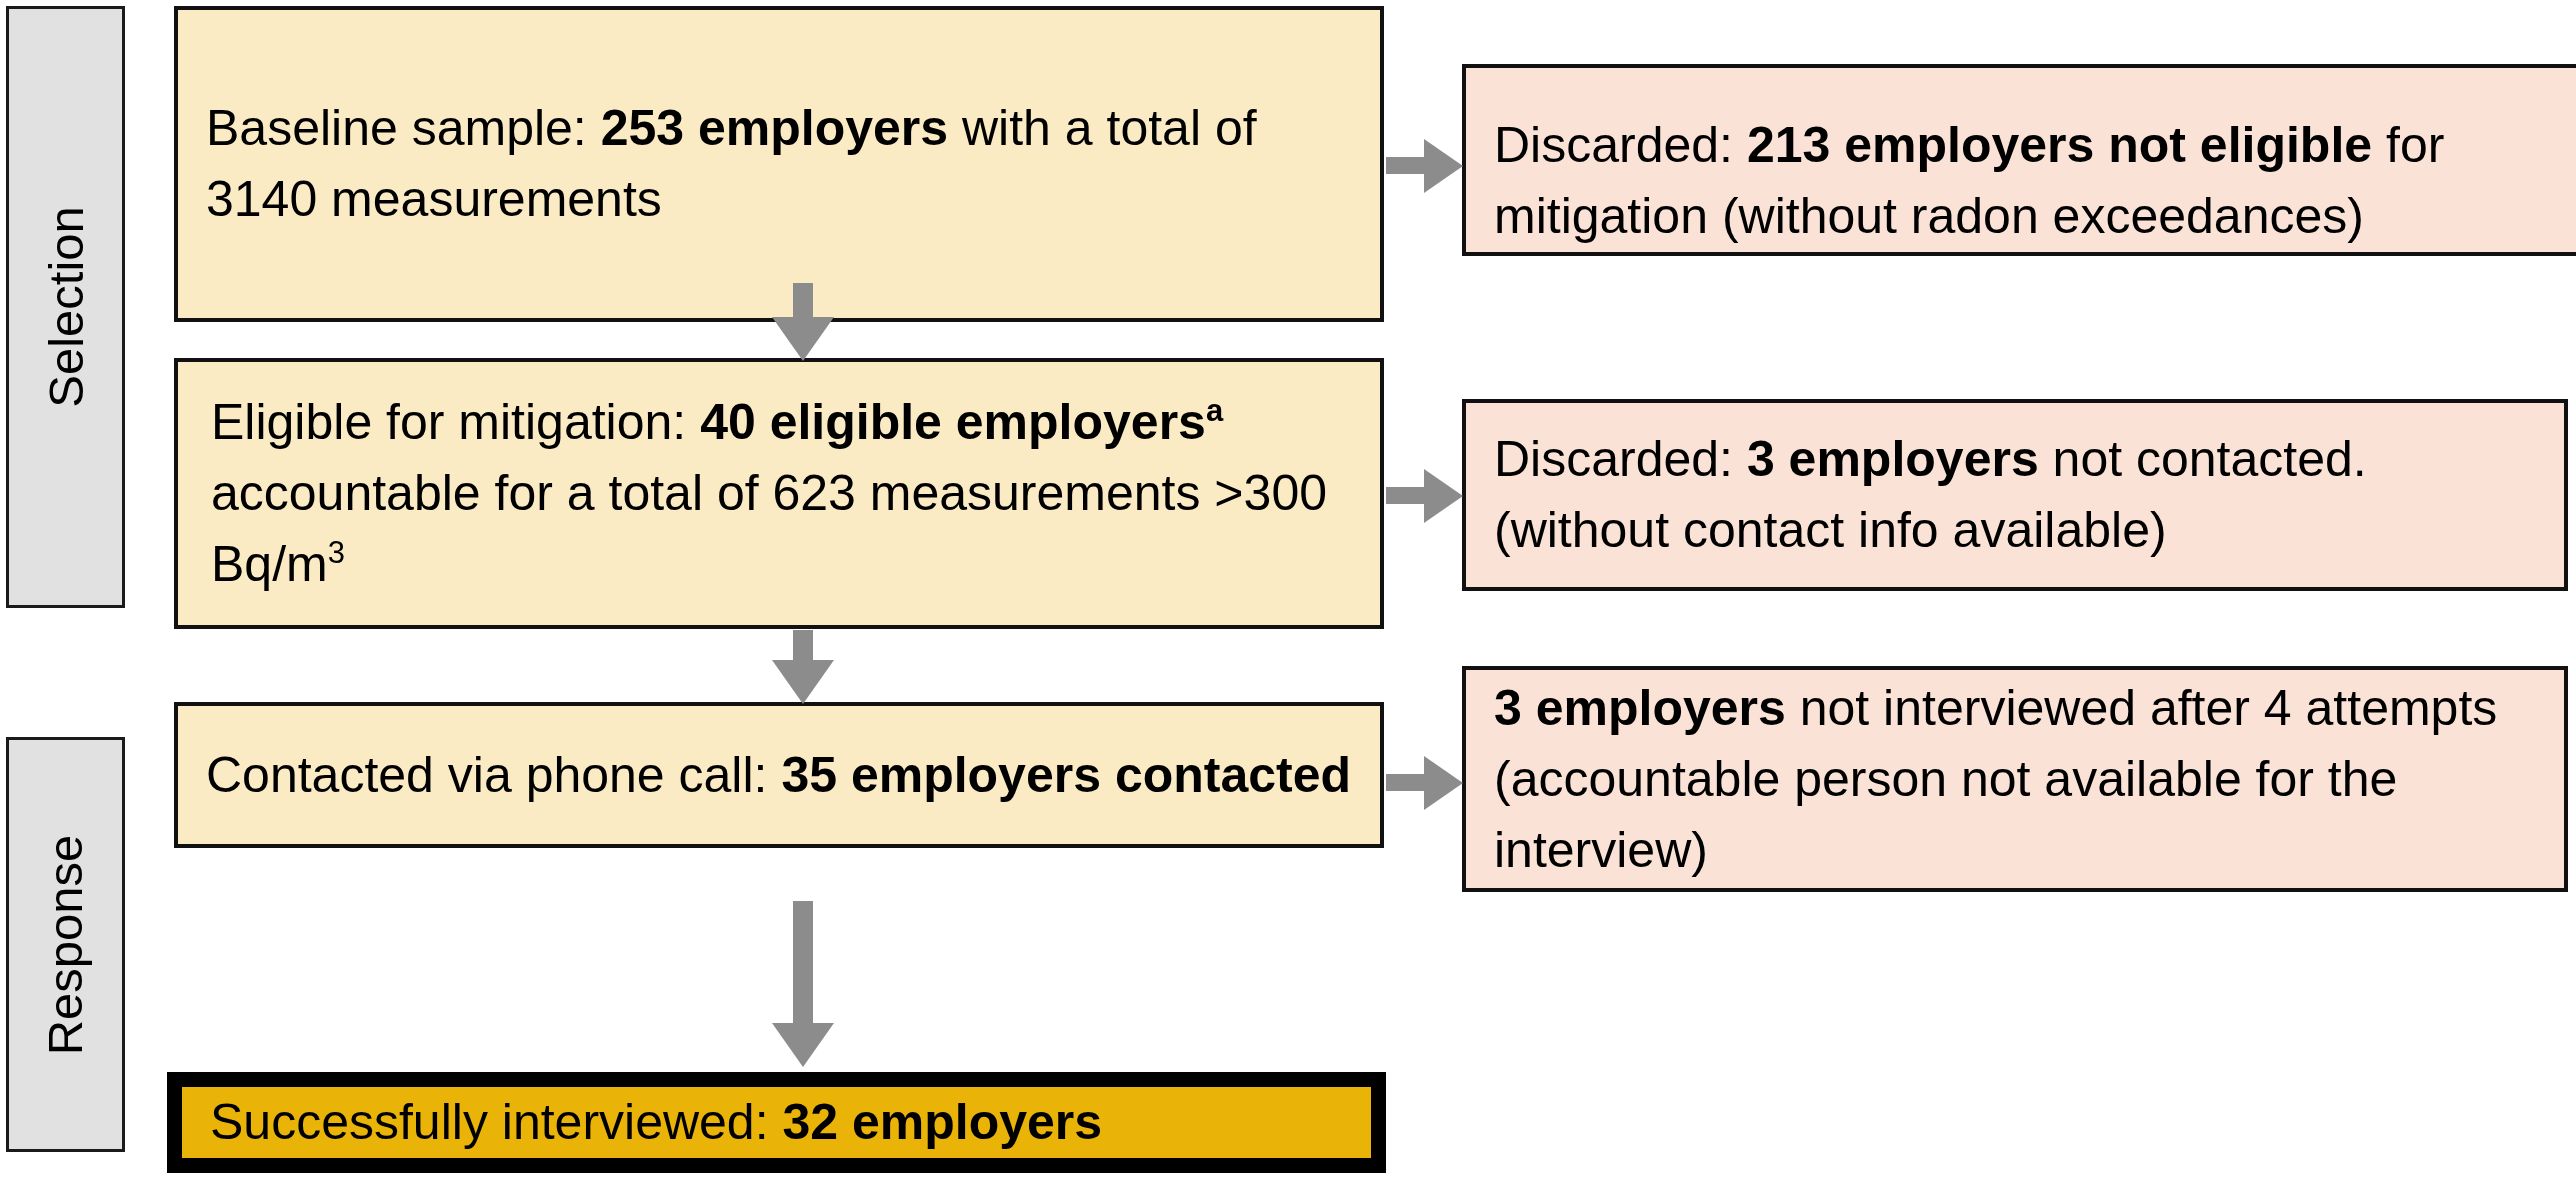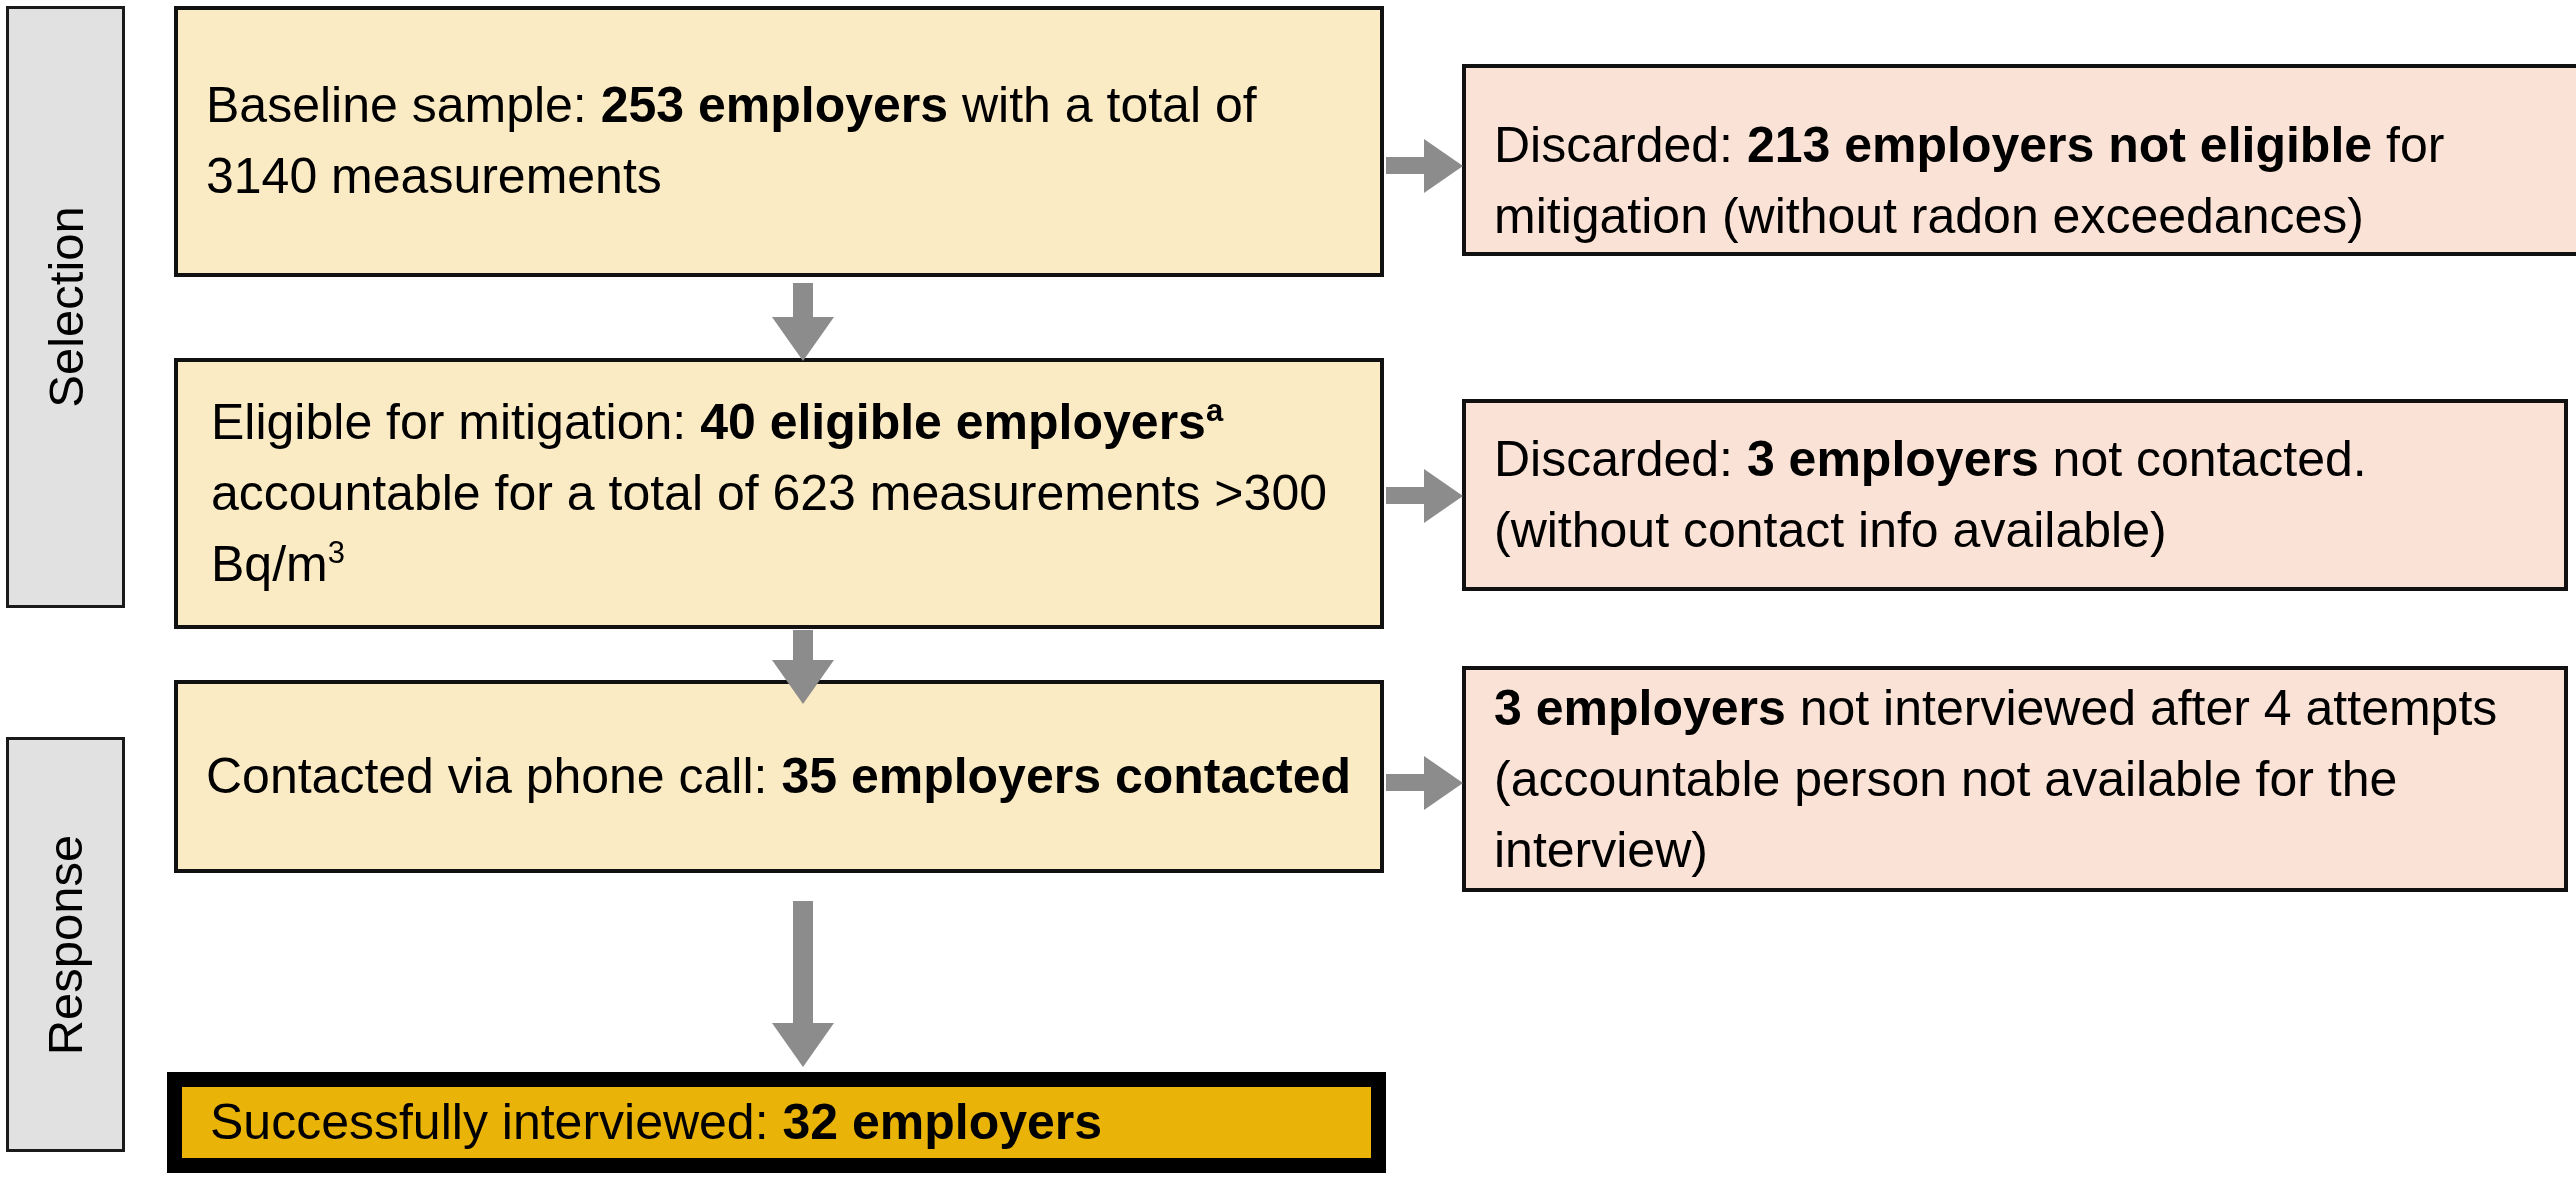--- a/index.html
+++ b/index.html
@@ -99,29 +99,29 @@
 <div id="canvas">
 
   <div class="stage" style="left:6.3px; top:6.3px; width:119px; height:602px;">
     <div class="stage-label">Selection</div>
   </div>
 
   <div class="stage" style="left:6.3px; top:737px; width:119px; height:415px;">
     <div class="stage-label">Response</div>
   </div>
 
-  <div class="box box-main" style="left:174px; top:5.5px; width:1210px; height:271px;">
+  <div class="box box-main" style="left:174px; top:5.5px; width:1210px; height:316px;">
     <div class="box-text">Baseline sample: <b>253 employers</b> with a total of 3140 measurements</div>
   </div>
 
   <div class="box box-main" style="left:174px; top:358px; width:1210px; height:271px;padding-left:33px;">
     <div class="box-text">Eligible for mitigation: <b>40 eligible employers</b><b><sup>a</sup></b> accountable for a total of 623 measurements &gt;300 Bq/m<sup>3</sup></div>
   </div>
 
-  <div class="box box-main" style="left:174px; top:680px; width:1210px; height:193px;">
+  <div class="box box-main" style="left:174px; top:702px; width:1210px; height:146px;">
     <div class="box-text">Contacted via phone call: <b>35 employers contacted</b></div>
   </div>
 
   <div class="box box-final" style="left:167px; top:1072px; width:1219px; height:101px;">
     <div class="box-text">Successfully interviewed: <b>32 employers</b></div>
   </div>
 
   <div class="box box-side" style="left:1462px; top:64px; width:1132px; height:192px;align-items:flex-end;">
     <div class="box-text">Discarded: <b>213 employers not eligible</b> for mitigation (without radon exceedances)</div>
   </div>

